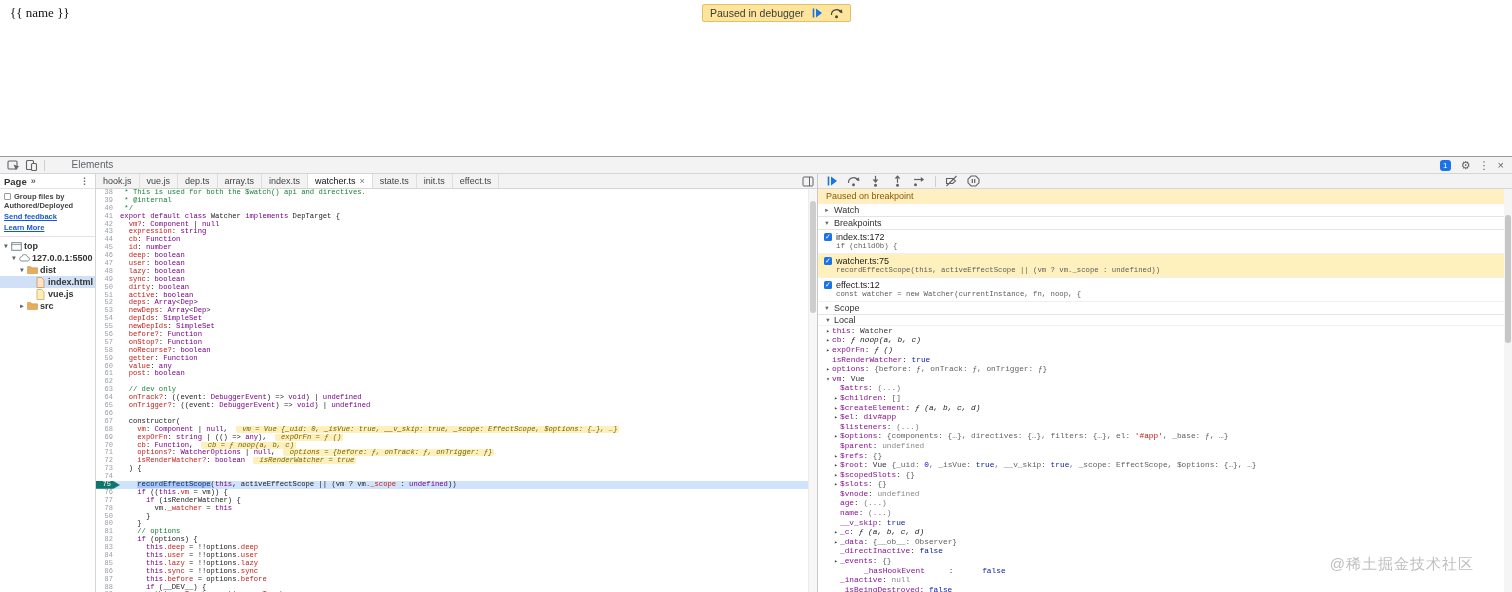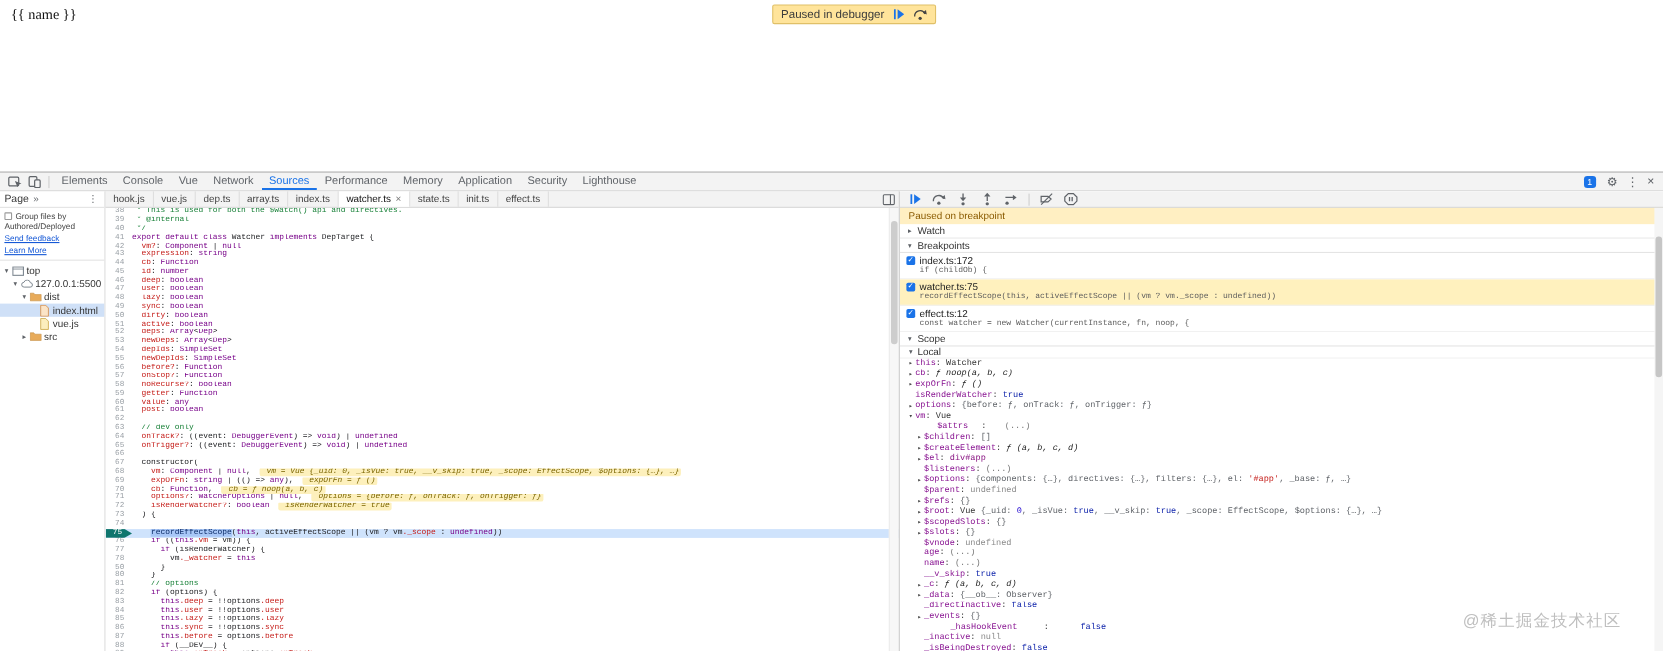--- a/index.html
+++ b/index.html
@@ -11,32 +11,32 @@
   #tpl { position:absolute; left:10px; top:5px; font-family:"Liberation Serif",serif; font-size:13px; color:#111; }
   #paused-widget { position:absolute; left:702px; top:4px; height:18px; display:flex; align-items:center; gap:7px;
     padding:0 7px; background:#ffe49b; border:1px solid #e0c068; border-radius:2px; font-size:10.5px; color:#3c3c3c; }
   .pw-btn { display:flex; align-items:center; }
 
   
   #devtools { position:absolute; top:156px; left:0; right:0; bottom:0; border-top:1px solid #9a9a9a; background:#fff; }
   #dt-tabbar { height:17px; background:#f3f3f3; border-bottom:1px solid #d5d5d5; display:flex; align-items:center; padding:0 4px; }
   .dt-icon { width:18px; height:16px; display:flex; align-items:center; justify-content:center; color:#5f6368; }
   .dt-sep { width:1px; height:11px; background:#d0d0d0; margin:0 4px; }
-  #dt-tabs { display:flex; align-items:flex-end; height:100%; }
+  #dt-tabs { display:flex; align-items:flex-end; height:100%;flex-direction:column; }
   .dt-tab { font-size:10px; color:#5f6368; padding:0 7px; line-height:16px; white-space:nowrap; }
   .dt-tab.active { color:#1a73e8; box-shadow:inset 0 -2px 0 #1a73e8; }
   .spacer { flex:1; }
   #issues-badge { background:#1a73e8; color:#fff; font-size:8px; min-width:11px; height:11px; border-radius:3px;
     display:flex; align-items:center; justify-content:center; padding:0 2px; margin-right:6px; }
   .glyph { font-size:11px; color:#5f6368; padding:0 4px; }
 
   #dt-main { position:absolute; top:17px; left:0; right:0; bottom:0; display:flex; }
 
   
-  #nav-pane { width:96px; flex:none; border-right:1px solid #d5d5d5; display:flex; flex-direction:column; background:#fff; overflow:hidden; }
+  #nav-pane { width:96px; flex:none; border-right:1px solid #d5d5d5; display:flex; flex-direction:column; background:#fff; overflow:hidden;font-weight:bold; }
   #nav-header { height:15px; flex:none; display:flex; align-items:center; font-size:9.5px; color:#333; padding:0 4px; gap:2px; border-bottom:1px solid #e3e3e3; }
   #nav-header .glyph { font-size:9px; padding:0 2px; }
   #nav-banner { padding:3px 4px 4px; border-bottom:1px solid #e3e3e3; font-size:7.5px; line-height:9px; color:#444; }
   #nb-checkbox { display:inline-block; width:7px; height:7px; border:1px solid #9a9a9a; border-radius:1px; vertical-align:-1px; margin-right:3px; background:#fff; }
   #nav-banner a { display:block; color:#1558d6; text-decoration:underline; margin-top:2px; cursor:pointer; }
   #nav-tree { flex:1; padding-top:3px; }
   .tree-row { height:12px; display:flex; align-items:center; font-size:9px; color:#333; white-space:nowrap; }
   .tree-row.selected { background:#cfe0f7; }
   .tr-arrow { width:8px; flex:none; text-align:center; font-size:6.5px; color:#5f6368; }
   .tr-icon { width:13px; flex:none; display:flex; justify-content:center; }
@@ -419,21 +419,21 @@
         <span class="tri">▾</span>
         <span>Local</span>
       </div>
       <div id="scope-list">
           <div class="scope-row" style="padding-left: 6px;"><span class="sr-arrow">▸</span><span class="sr-name">this</span><span class="sr-sep">: </span><span class="v-cls">Watcher</span></div>
           <div class="scope-row" style="padding-left: 6px;"><span class="sr-arrow">▸</span><span class="sr-name">cb</span><span class="sr-sep">: </span><span class="v-fn">ƒ noop(a, b, c)</span></div>
           <div class="scope-row" style="padding-left: 6px;"><span class="sr-arrow">▸</span><span class="sr-name">expOrFn</span><span class="sr-sep">: </span><span class="v-fn">ƒ ()</span></div>
           <div class="scope-row" style="padding-left: 6px;"><span class="sr-arrow"></span><span class="sr-name">isRenderWatcher</span><span class="sr-sep">: </span><span class="v-bool">true</span></div>
           <div class="scope-row" style="padding-left: 6px;"><span class="sr-arrow">▸</span><span class="sr-name">options</span><span class="sr-sep">: </span><span class="v-prev">{before: ƒ, onTrack: ƒ, onTrigger: ƒ}</span></div>
           <div class="scope-row" style="padding-left: 6px;"><span class="sr-arrow">▾</span><span class="sr-name">vm</span><span class="sr-sep">: </span><span class="v-cls">Vue</span></div>
-          <div class="scope-row" style="padding-left: 14px; gap: 12px;"><span class="sr-arrow"></span><span class="sr-name">$attrs</span><span class="sr-sep">: </span><span class="v-get">(...)</span></div>
+          <div class="scope-row" style="padding-left: 14px;"><span class="sr-arrow"></span><span class="sr-name">$attrs</span><span class="sr-sep">: </span><span class="v-get">(...)</span></div>
           <div class="scope-row" style="padding-left: 14px;"><span class="sr-arrow">▸</span><span class="sr-name">$children</span><span class="sr-sep">: </span><span class="v-prev">[]</span></div>
           <div class="scope-row" style="padding-left: 14px; align-items: center;"><span class="sr-arrow">▸</span><span class="sr-name">$createElement</span><span class="sr-sep">: </span><span class="v-fn">ƒ (a, b, c, d)</span></div>
           <div class="scope-row" style="padding-left: 14px;"><span class="sr-arrow">▸</span><span class="sr-name">$el</span><span class="sr-sep">: </span><span class="v-node">div#app</span></div>
           <div class="scope-row" style="padding-left: 14px;"><span class="sr-arrow"></span><span class="sr-name">$listeners</span><span class="sr-sep">: </span><span class="v-get">(...)</span></div>
           <div class="scope-row" style="padding-left: 14px;"><span class="sr-arrow">▸</span><span class="sr-name">$options</span><span class="sr-sep">: </span><span class="v-g">{components: {…}, directives: {…}, filters: {…}, el: </span><span class="v-str">'#app'</span><span class="v-g">, _base: ƒ, …}</span></div>
           <div class="scope-row" style="padding-left: 14px;"><span class="sr-arrow"></span><span class="sr-name">$parent</span><span class="sr-sep">: </span><span class="v-undef">undefined</span></div>
           <div class="scope-row" style="padding-left: 14px;"><span class="sr-arrow">▸</span><span class="sr-name">$refs</span><span class="sr-sep">: </span><span class="v-prev">{}</span></div>
           <div class="scope-row" style="padding-left: 14px;"><span class="sr-arrow">▸</span><span class="sr-name">$root</span><span class="sr-sep">: </span><span class="v-cls">Vue </span><span class="v-g">{_uid: </span><span class="v-num">0</span><span class="v-g">, _isVue: </span><span class="v-bool">true</span><span class="v-g">, __v_skip: </span><span class="v-bool">true</span><span class="v-g">, _scope: EffectScope, $options: {…}, …}</span></div>
           <div class="scope-row" style="padding-left: 14px;"><span class="sr-arrow">▸</span><span class="sr-name">$scopedSlots</span><span class="sr-sep">: </span><span class="v-prev">{}</span></div>
           <div class="scope-row" style="padding-left: 14px;"><span class="sr-arrow">▸</span><span class="sr-name">$slots</span><span class="sr-sep">: </span><span class="v-prev">{}</span></div>

